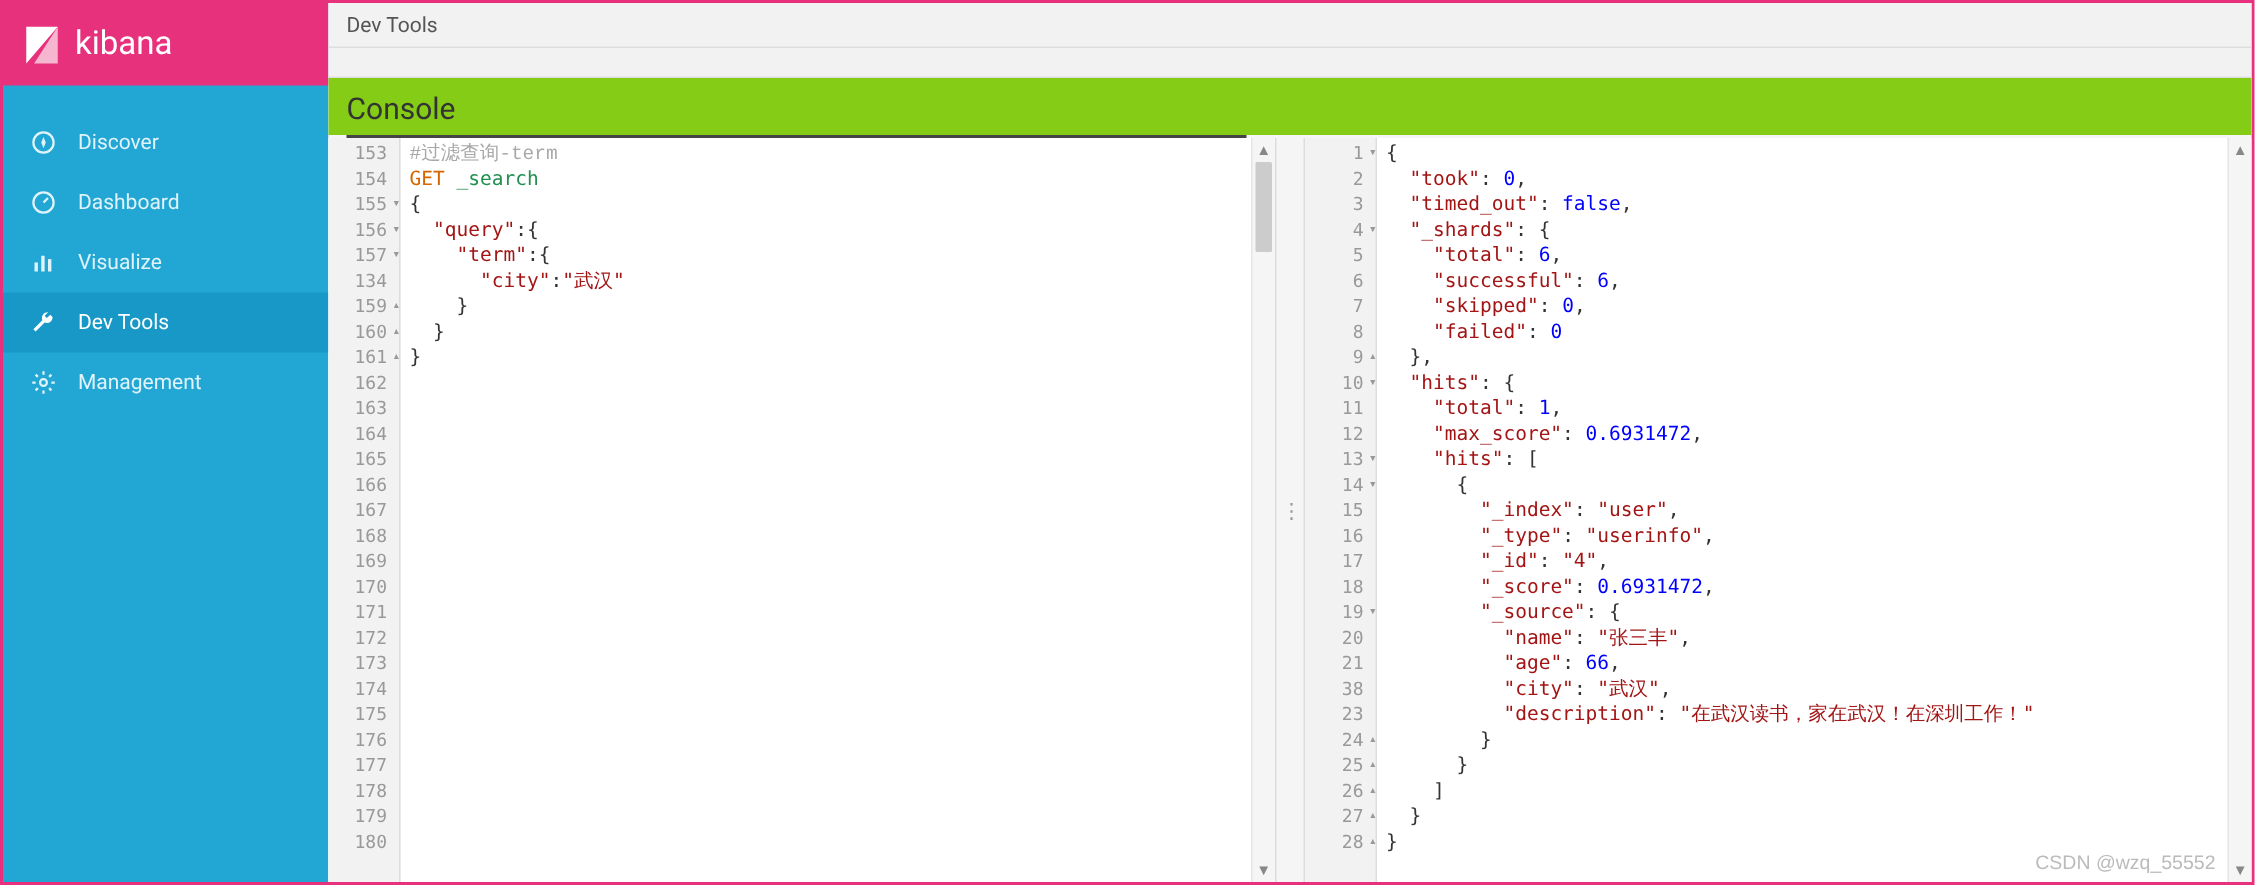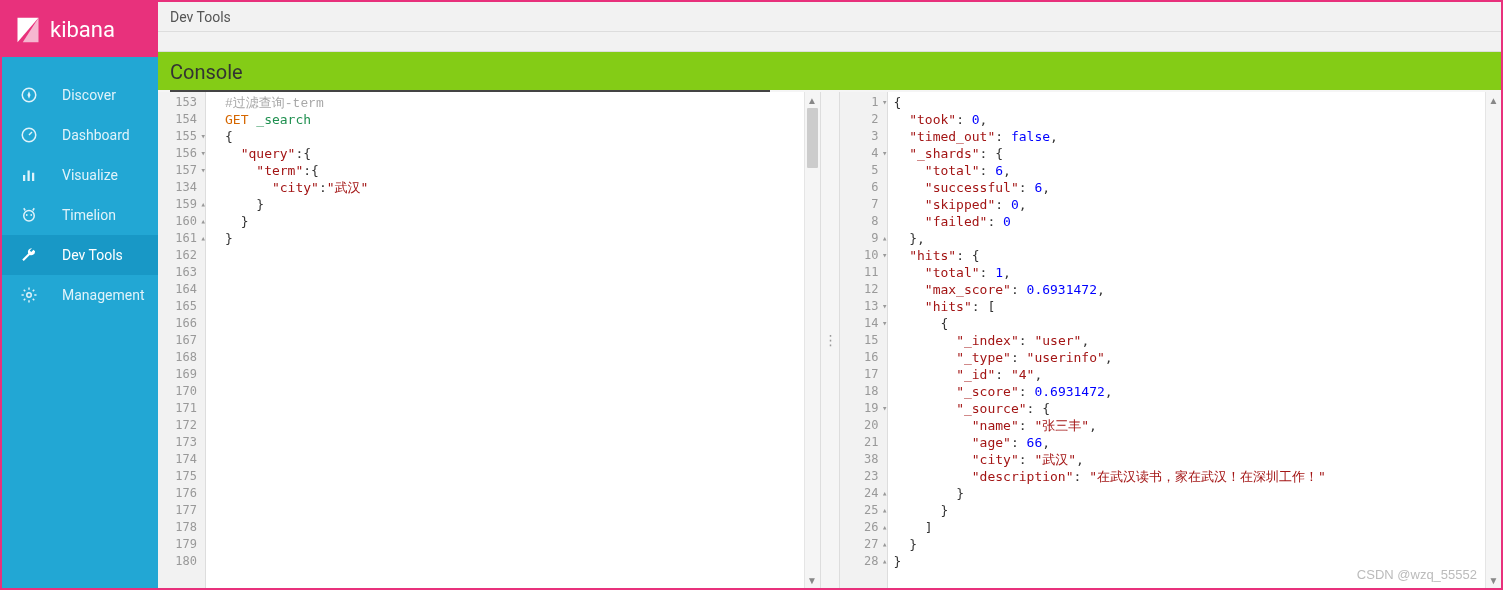--- a/index.html
+++ b/index.html
@@ -1,39 +1,39 @@
 <!DOCTYPE html>
 <html><head>
 <meta charset="utf-8">
 <style>
 * { margin: 0; padding: 0; box-sizing: border-box; }
 body { font-family: -apple-system, BlinkMacSystemFont, "Segoe UI", Roboto, Helvetica, Arial, sans-serif; width: 1503px; height: 590px; overflow: hidden; border: 2px solid #e8317c; position: relative; }
 .app { display: flex; height: 100%; }
 
 
-.sidebar { width: 156px; background: #22a7d4; color: #fff; display: flex; flex-direction: column; flex-shrink: 0; }
+.sidebar { width: 217px; background: #22a7d4; color: #fff; display: flex; flex-direction: column; flex-shrink: 0; }
 .logo-area { background: #e8317c; height: 55px; display: flex; align-items: center; padding-left: 12px; gap: 8px; }
 .logo-svg { width: 28px; height: 28px; }
 .logo-text { font-size: 22px; font-weight: 400; color: #fff; }
 .nav-list { list-style: none; padding-top: 18px; }
-.nav-item { display: flex; align-items: center; height: 40px; padding-left: 18px; gap: 24px; cursor: pointer; font-size: 14px; color: #e0f3fa; }
+.nav-item { display: flex; align-items: center; height: 40px; padding-left: 18px; gap: 14px; cursor: pointer; font-size: 14px; color: #e0f3fa; }
 .nav-item.active { background: #1898c6; color: #fff; }
 .nav-icon { width: 18px; height: 18px; display: inline-flex; align-items: center; justify-content: center; }
 .nav-icon svg { width: 18px; height: 18px; fill: currentColor; }
 
 
 .main { flex: 1; display: flex; flex-direction: column; background: #f5f5f5; }
 .topbar { height: 30px; background: #f2f2f2; border-bottom: 1px solid #ddd; display: flex; align-items: center; padding-left: 12px; font-size: 14px; color: #555; }
 .sub-gap { height: 20px; background: #f2f2f2; border-bottom: 1px solid #ddd; }
 .console-title { font-size: 20px; color: #333; padding: 8px 12px 6px 12px; background: #84cc16; }
 .title-underline { height: 2px; background: #444; margin: 0 12px 0 12px; width: 600px; }
 
 .panes { flex: 1; display: flex; background: #fff; position: relative; }
 .pane { flex: 1; display: flex; position: relative; overflow: hidden; }
-.pane-left { border-right: none; gap: 13px; }
+.pane-left { border-right: none; }
 .gutter { width: 48px; background: #f2f2f2; border-right: 1px solid #ddd; padding-top: 2px; }
 .gutter-line { height: 17px; line-height: 17px; font-size: 12px; color: #999; text-align: right; padding-right: 8px; position: relative; font-family: Monaco, Menlo, Consolas, monospace; }
 .fold-mark { position: absolute; right: -1px; top: 0; font-size: 9px; color: #999; width: 8px; }
 .code-area { flex: 1; font-family: Monaco, Menlo, Consolas, monospace; font-size: 13px; padding: 2px 0 0 6px; white-space: pre; color: #333; position: relative; line-height: 17px; }
 .code-line { height: 17px; }
 
 .splitter { width: 20px; background: #f5f5f5; border-left: 1px solid #ddd; border-right: 1px solid #ddd; display: flex; align-items: center; justify-content: center; cursor: col-resize; }
 .splitter-dots { color: #999; font-size: 14px; letter-spacing: -2px; }
 
 .scroll-track { position: absolute; right: 0; top: 0; bottom: 0; width: 16px; background: #f5f5f5; border-left: 1px solid #e5e5e5; }
@@ -86,31 +86,20 @@
         </li>
         <li class="nav-item">
           <span class="nav-icon">
             <svg viewBox="0 0 24 24">
               <rect x="4" y="12" width="3" height="8" fill="currentColor"></rect>
               <rect x="10" y="6" width="3" height="14" fill="currentColor"></rect>
               <rect x="16" y="9" width="3" height="11" fill="currentColor"></rect>
             </svg>
           </span>
           <span>Visualize</span>
-        </li>
-        <li class="nav-item">
-          <span class="nav-icon">
-            <svg viewBox="0 0 24 24">
-              <circle cx="12" cy="13" r="7" fill="none" stroke="currentColor" stroke-width="2"></circle>
-              <path d="M7 6 L5 3 M17 6 L19 3" stroke="currentColor" stroke-width="2"></path>
-              <circle cx="9" cy="12" r="1.2" fill="currentColor"></circle>
-              <circle cx="15" cy="12" r="1.2" fill="currentColor"></circle>
-            </svg>
-          </span>
-          <span>Timelion</span>
         </li>
         <li class="nav-item active">
           <span class="nav-icon">
             <svg viewBox="0 0 24 24">
               <path d="M20 7a5 5 0 0 1-7 5l-8 8-2-2 8-8a5 5 0 0 1 5-7l-3 3 2 2 3-3z" fill="currentColor"></path>
             </svg>
           </span>
           <span>Dev Tools</span>
         </li>
         <li class="nav-item">

